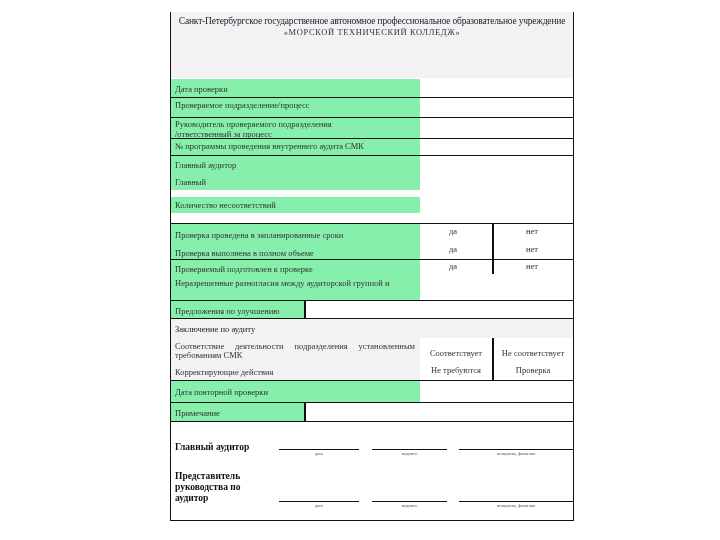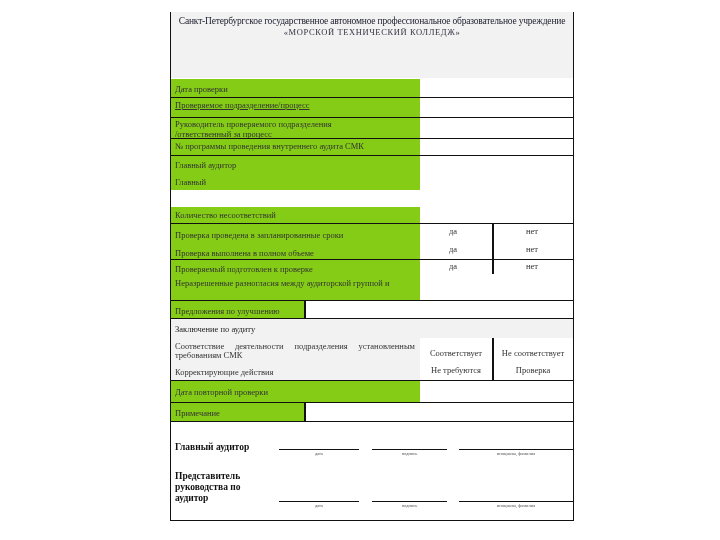--- a/index.html
+++ b/index.html
@@ -7,21 +7,21 @@
            font-family: "Liberation Serif", serif; color: #222; }
     .page { position: absolute; left: 170px; top: 12px; width: 402px; height: 508px;
             border-left: 1.5px solid #111; border-right: 1.5px solid #111; border-bottom: 1.5px solid #111;
             background: #ffffff; }
     .hdr { position: absolute; left: 0; top: 0; width: 402px; height: 66px; background: #f2f2f2; text-align: center; }
     .hdr .org1 { position: absolute; left: 0; right: 0; top: 4px; font-size: 9.5px; color: #223; letter-spacing: -0.2px; }
     .hdr .org2 { position: absolute; left: 0; right: 0; top: 15px; font-size: 8.5px; color: #334; letter-spacing: 0.6px; }
     .hdr .title { position: absolute; left: 0; right: 0; top: 44px; font-size: 11px; font-weight: bold; color: #111; }
     .row { position: absolute; left: 0; width: 402px; }
     .bt { border-top: 1.5px solid #111; }
-    .lbl { position: absolute; left: 0; background: #84cc16; font-size: 8.5px; color: #333; padding-left: 4px; box-sizing: border-box; line-height: 10px; }
+    .lbl { position: absolute; left: 0; background: #86efac; font-size: 8.5px; color: #333; padding-left: 4px; box-sizing: border-box; line-height: 10px; }
     .val { position: absolute; background: #ffffff; }
     .gray { background: #f2f2f2; }
     .txt { position: absolute; font-size: 8.5px; color: #333; line-height: 10px; }
     .bold { font-weight: bold; color: #111; }
     .vline { position: absolute; width: 1.5px; background: #111; }
     .opt { position: absolute; font-size: 8.5px; color: #333; text-align: center; }
     .sig-label { position: absolute; font-size: 9.5px; font-weight: bold; color: #111; line-height: 11px; }
     .sig-line { position: absolute; height: 1px; background: #111; }
     .sig-cap { position: absolute; font-size: 4.5px; color: #555; text-align: center; }
   </style>
@@ -34,21 +34,21 @@
     <div class="org1">Санкт-Петербургское государственное автономное профессиональное образовательное учреждение</div>
     <div class="org2">«МОРСКОЙ ТЕХНИЧЕСКИЙ КОЛЛЕДЖ»</div>
   </div>
 
   <div class="row" style="top:67px;height:18px;">
     <div class="lbl" style="width:249px;height:18px;padding-top:5px;">Дата проверки</div>
     <div class="val" style="left:249px;width:153px;height:18px;"></div>
   </div>
 
   <div class="row bt" style="top:85px;height:19px;">
-    <div class="lbl" style="width:249px;height:19px;padding-top:2px;text-decoration:underline;">Проверяемое подразделение/процесс</div>
+    <div class="lbl" style="width:249px;height:19px;padding-top:2px;">Проверяемое подразделение/процесс</div>
     <div class="val" style="left:249px;width:153px;height:19px;"></div>
   </div>
 
   <div class="row bt" style="top:105px;height:21px;">
     <div class="lbl" style="width:249px;height:21px;padding-top:1px;">
       <div>Руководитель проверяемого подразделения</div>
       <div>/ответственный за процесс</div>
     </div>
     <div class="val" style="left:249px;width:153px;height:21px;"></div>
   </div>
@@ -61,21 +61,21 @@
   <div class="row bt" style="top:143px;height:34px;">
     <div class="lbl" style="width:249px;height:34px;">
       <div style="position:absolute;top:4px;left:4px;">Главный аудитор</div>
       <div style="position:absolute;top:21px;left:4px;">Главный</div>
     </div>
     <div class="val" style="left:249px;width:153px;height:17px;"></div>
     <div class="val" style="left:249px;top:17px;width:153px;height:17px;"></div>
   </div>
 
 
-  <div class="row" style="top:195px;height:16px;">
+  <div class="row" style="top:185px;height:16px;">
     <div class="lbl" style="width:249px;height:16px;padding-top:3px;">Количество несоответствий</div>
     <div class="val" style="left:249px;width:153px;height:16px;"></div>
   </div>
 
   <div class="row bt" style="top:211px;height:36px;">
     <div class="lbl" style="width:249px;height:36px;">
       <div style="position:absolute;top:6px;left:4px;text-align:center;">Проверка проведена в запланированные сроки</div>
       <div style="position:absolute;top:24px;left:4px;">Проверка выполнена в полном объеме</div>
     </div>
     <div class="opt" style="left:262px;top:2px;width:40px;">да</div>

